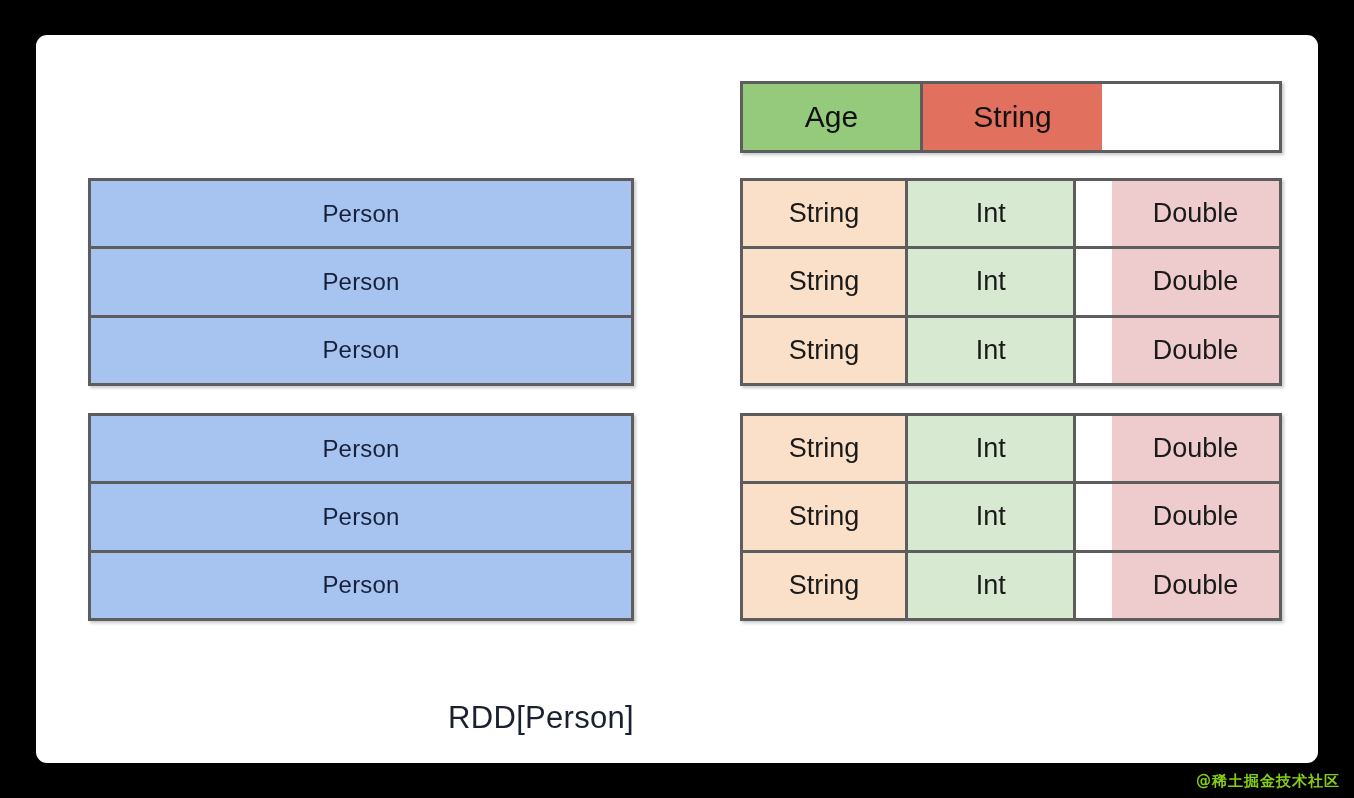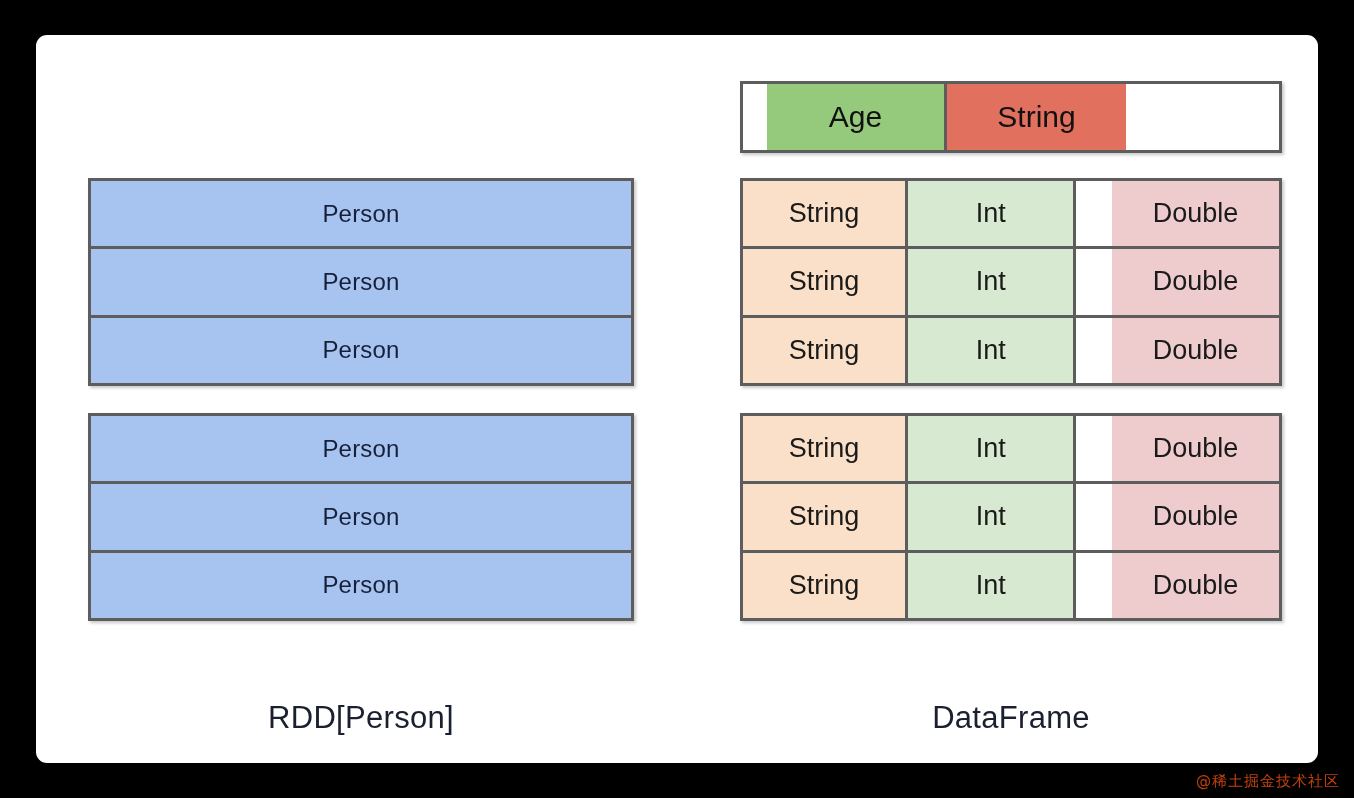--- a/index.html
+++ b/index.html
@@ -97,37 +97,38 @@
   .df-row .cell:last-child { border-right: none; margin-left: 36px; }
 
   
   .col-0 { width: 177px; }
   .col-1 { width: 180px; }
   .col-2 { width: 179px; }
 
   
   .caption {
     position: absolute;
-    text-align: center;
+    text-align: right;
     font-size: 31px;
     color: #1b2030;
     letter-spacing: 0.3px;
     white-space: nowrap;
   }
 
   
   #watermark {
     position: absolute;
     right: 14px;
     bottom: 7px;
     font-size: 15px;
-    color: #c2410c;
+    color: #84cc16;
     font-family: "DejaVu Sans", sans-serif;
     letter-spacing: 1px;
     white-space: nowrap;
+    font-weight: bold;
   }
 </style>
 </head>
 <body>
 
 <div id="stage" style="background: rgb(0, 0, 0);">
 
   <div id="card" style="background: rgb(255, 255, 255);">
 
     <div class="block rdd-group" id="rdd-group-0" style="left: 52px; top: 143px; width: 546px; height: 208px; border-color: rgb(93, 93, 93);">
@@ -138,21 +139,21 @@
 
     <div class="block rdd-group" id="rdd-group-1" style="left: 52px; top: 378px; width: 546px; height: 208px; border-color: rgb(93, 93, 93);">
       <div class="rdd-row" style="background: rgb(167, 196, 240); border-bottom-color: rgb(93, 93, 93);">Person</div>
       <div class="rdd-row" style="background: rgb(167, 196, 240); border-bottom-color: rgb(93, 93, 93);">Person</div>
       <div class="rdd-row" style="background: rgb(167, 196, 240); border-bottom-color: rgb(93, 93, 93);">Person</div>
     </div>
 
     <div class="caption" style="left:52px; top:665px; width:546px;">RDD[Person]</div>
 
     <div class="block df-head" id="df-header" style="left: 704px; top: 46px; width: 542px; height: 72px; border-color: rgb(93, 93, 93);">
-      <div class="hcell col-1" style="background: rgb(149, 201, 124); border-right-color: rgb(93, 93, 93); margin-left: 24px;">Age</div>
+      <div class="hcell col-1" style="background: rgb(149, 201, 124); border-right-color: rgb(93, 93, 93);">Age</div>
       <div class="hcell col-2" style="background: rgb(226, 112, 95); border-right-color: rgb(93, 93, 93);">String</div>
     </div>
 
     <div class="block df-body" id="df-group-0" style="left: 704px; top: 143px; width: 542px; height: 208px; border-color: rgb(93, 93, 93);">
 
       <div class="df-row" style="border-bottom-color: rgb(93, 93, 93);">
         <div class="cell col-0" style="background: rgb(250, 224, 200); border-right-color: rgb(93, 93, 93);">String</div>
         <div class="cell col-1" style="background: rgb(216, 233, 210); border-right-color: rgb(93, 93, 93);">Int</div>
         <div class="cell col-2" style="background: rgb(238, 204, 205); border-right-color: rgb(93, 93, 93);">Double</div>
       </div>
@@ -184,19 +185,18 @@
         <div class="cell col-2" style="background: rgb(238, 204, 205); border-right-color: rgb(93, 93, 93);">Double</div>
       </div>
 
       <div class="df-row" style="border-bottom-color: rgb(93, 93, 93);">
         <div class="cell col-0" style="background: rgb(250, 224, 200); border-right-color: rgb(93, 93, 93);">String</div>
         <div class="cell col-1" style="background: rgb(216, 233, 210); border-right-color: rgb(93, 93, 93);">Int</div>
         <div class="cell col-2" style="background: rgb(238, 204, 205); border-right-color: rgb(93, 93, 93);">Double</div>
       </div>
     </div>
 
-    <div class="caption" style="left:704px; top:665px; width:542px;">DataFrame</div>
 
   </div>
 
   <div id="watermark">@稀土掘金技术社区</div>
 
 </div>
 
 </body></html>

